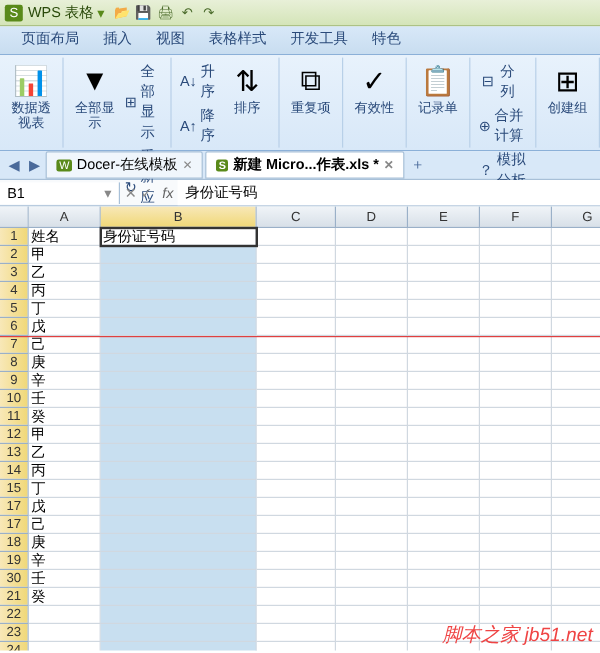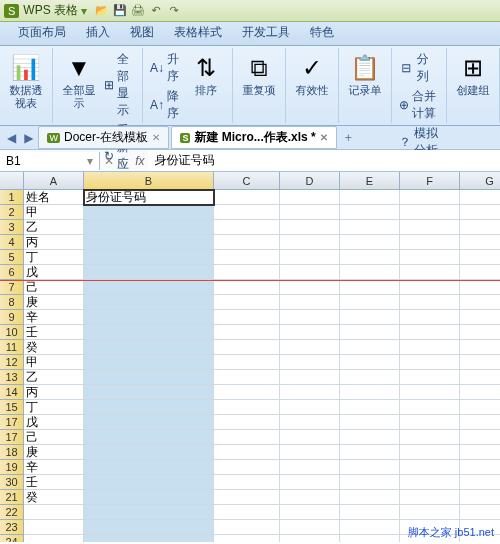--- a/index.html
+++ b/index.html
@@ -40,21 +40,21 @@
 .col-h.sel{background:linear-gradient(#f8e8b8,#f0d878)}
 .row-headers{position:absolute;left:0;top:18px;width:24px}
 .row-h{height:15px;background:linear-gradient(90deg,#f0f4f8,#d8e0e8);border-right:1px solid #9ab0c8;border-bottom:1px solid #9ab0c8;text-align:center;line-height:15px;font-size:11px;color:#333}
 .row-h.sel{background:linear-gradient(90deg,#f8e8b8,#f0d878)}
 .cells{position:absolute;left:24px;top:18px}
 .cell-row{display:flex;height:15px}
 .cell{border-right:1px solid #d0d8e0;border-bottom:1px solid #d0d8e0;padding:0 2px;line-height:15px;font-size:12px;overflow:hidden;white-space:nowrap;background:#fff}
 .cell.sel{background:#c8dff0}
 .cell.active{background:#fff;outline:2px solid #333;outline-offset:-1px;z-index:2;position:relative}
 .redline{position:absolute;left:0;right:0;height:1px;background:#e04040;z-index:5}
-.watermark{position:absolute;right:6px;bottom:4px;color:#1d4ed8;font-size:11px;}
+.watermark{position:absolute;right:6px;bottom:4px;color:#ef4444;font-size:16px;font-style:italic}
 </style>
 </head>
 <body>
 
 <div class="titlebar">
   <span class="app-badge">S</span>
   <span class="title-text">WPS 表格</span>
   <span class="title-arrow">▾</span>
   <div class="qat">
     <span>📂</span>

